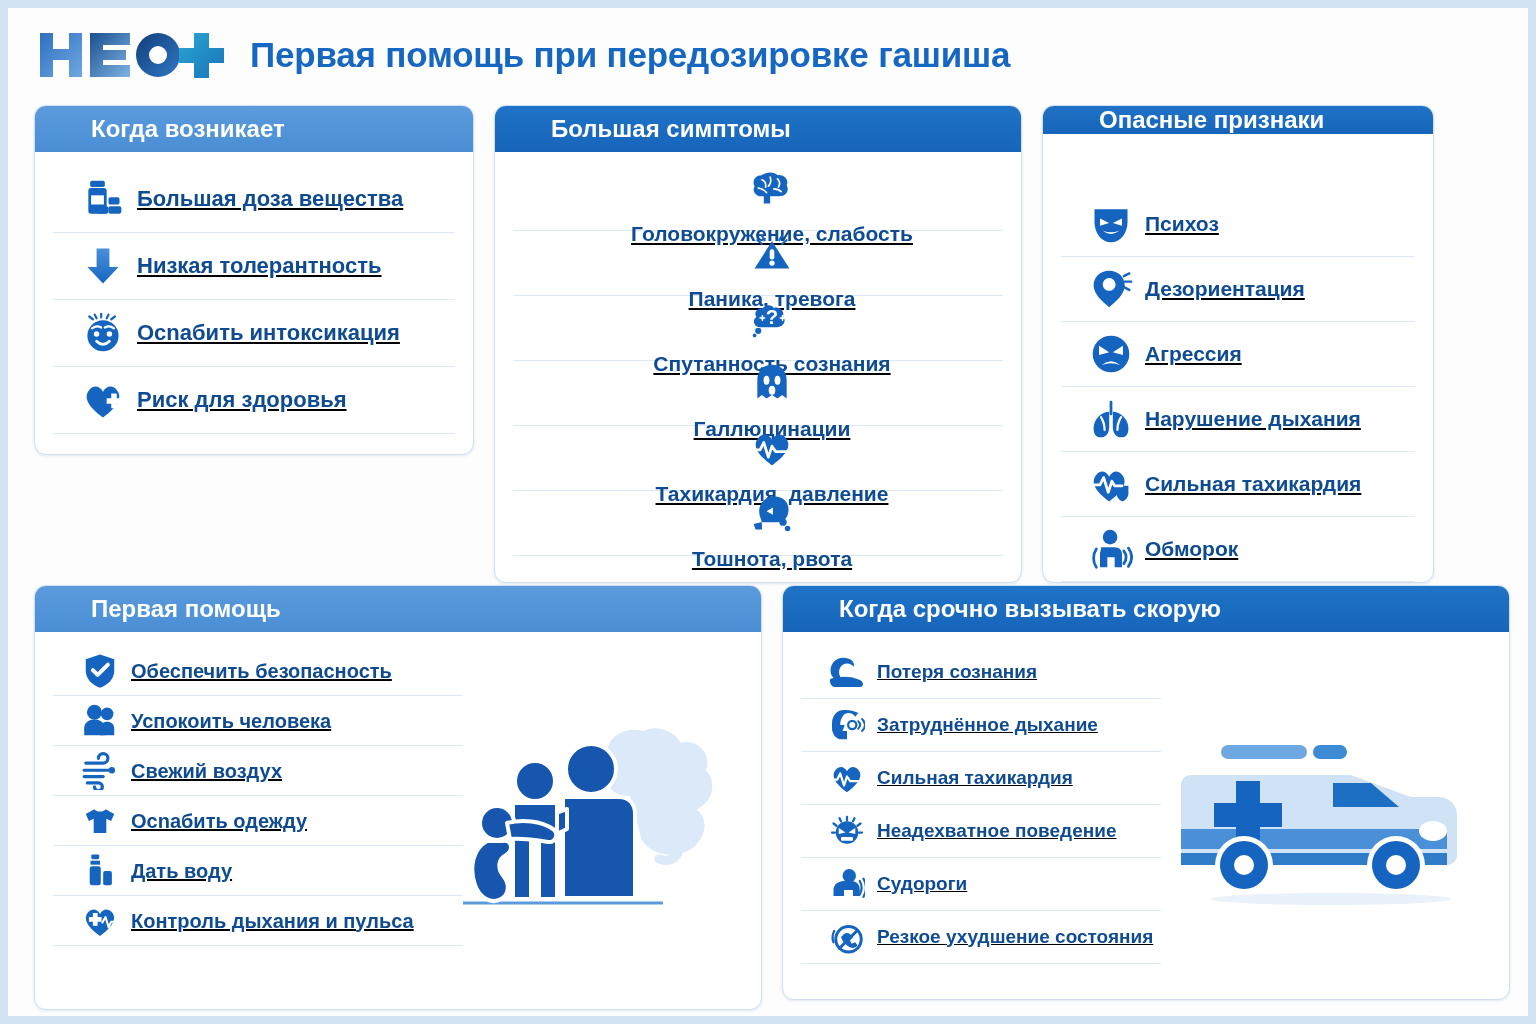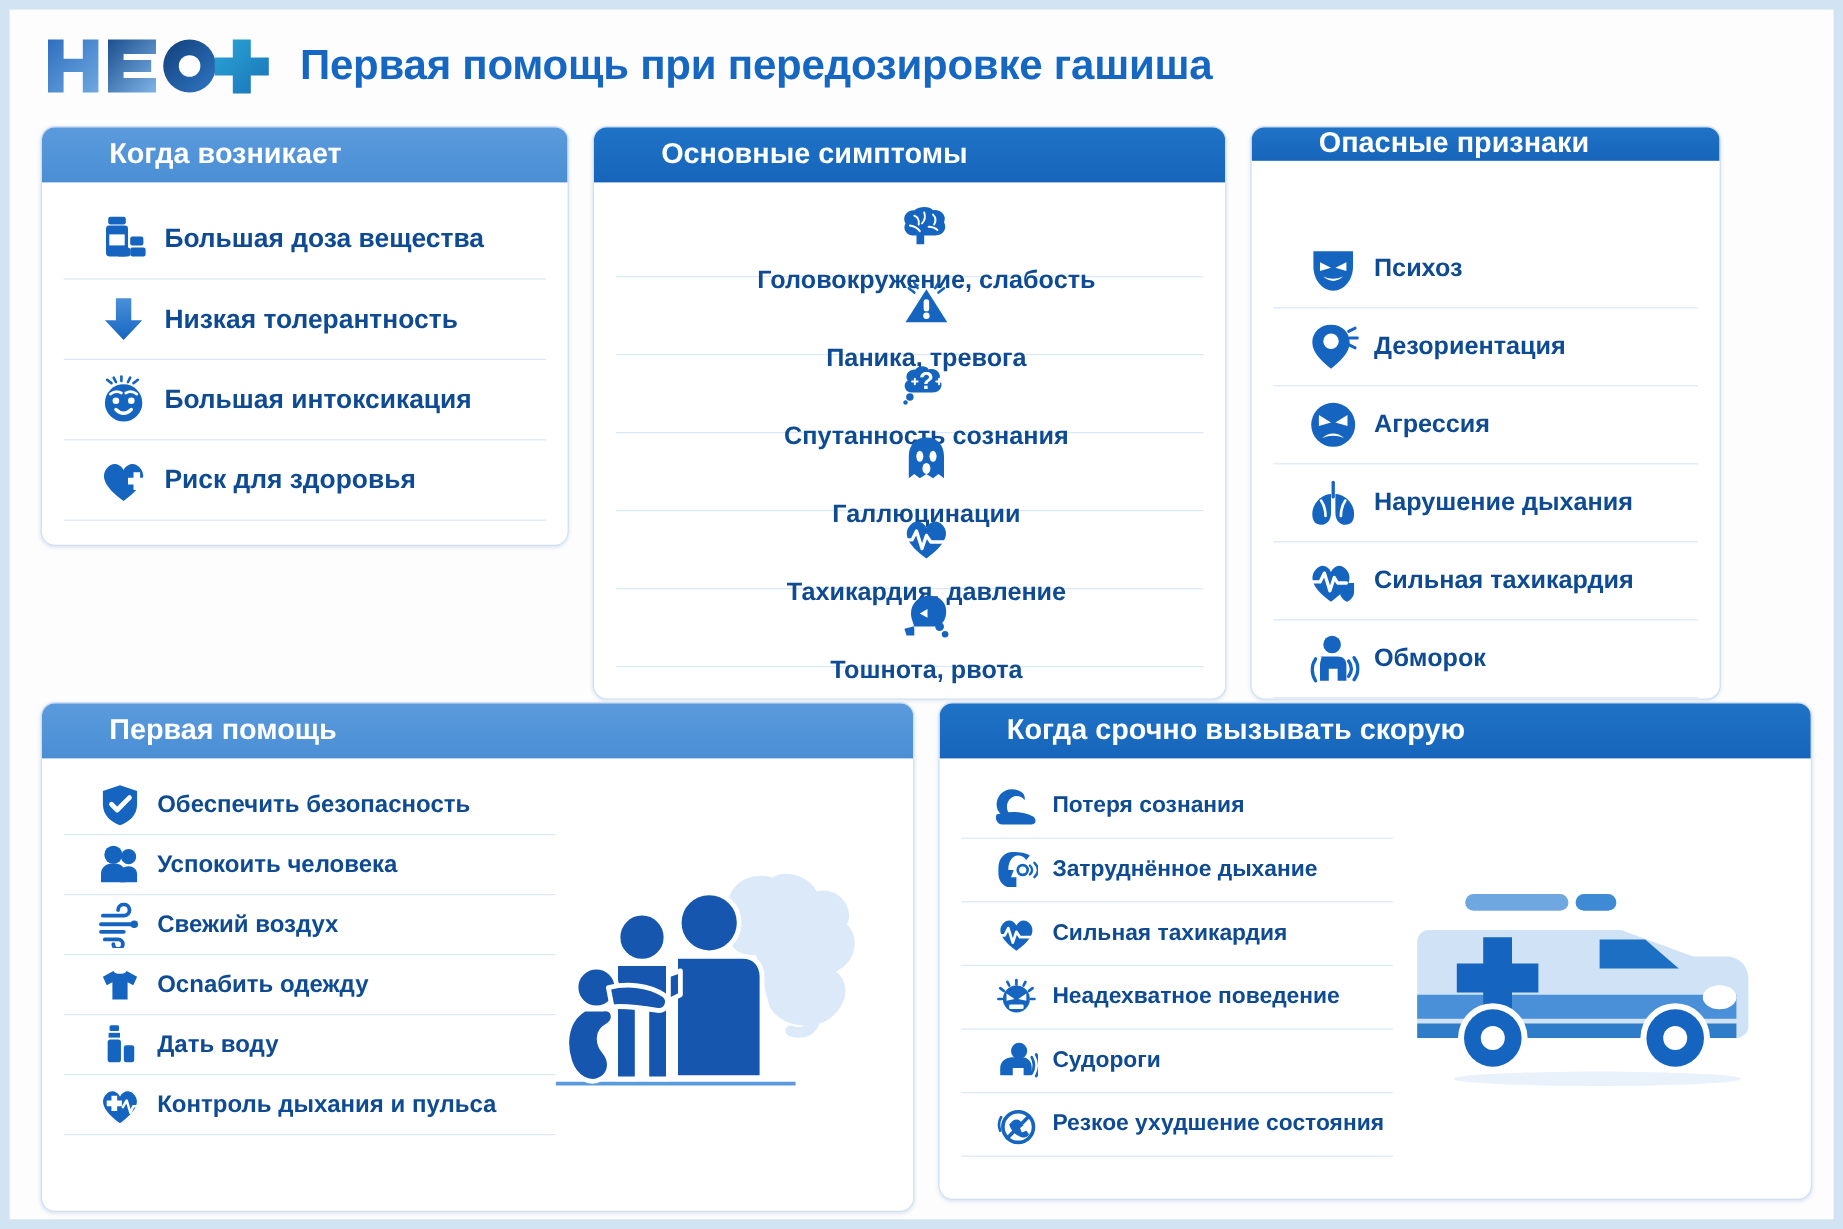--- a/index.html
+++ b/index.html
@@ -58,20 +58,21 @@
     font-weight: bold;
     white-space: nowrap;
   }
   .card-header.light { background: linear-gradient(180deg,#5b9bdd 0%,#4a8ed4 100%); }
   .card-header.deep  { background: linear-gradient(180deg,#1f73c6 0%,#1665bb 100%); }
   .card-body {
     flex: 1;
     padding: 14px 18px 12px 18px;
     display: flex; flex-direction: column;
     position: relative;
+    text-decoration: underline;
   }
   .card-body.split { flex-direction: row; }
   .item-list { display: flex; flex-direction: column; flex: 1 1 auto; }
 
   .item {
     display: flex; align-items: center;
     gap: 12px;
     position: relative;
     border-bottom: 1px solid #dbe9f7;
     padding-left: 28px;
@@ -205,41 +206,41 @@
                       <line x1="37" y1="6" x2="33" y2="9"></line>
               </g>
               <circle cx="17" cy="25" r="3" fill="#fff"></circle>
                     <circle cx="31" cy="25" r="3" fill="#fff"></circle>
               <path d="M17 33 q7 7 14 0" stroke="#fff" stroke-width="3" fill="none" stroke-linecap="round"></path>
               <path d="M12 19 q5 -4 10 -1" stroke="#fff" stroke-width="2.4" fill="none" stroke-linecap="round"></path>
               <path d="M26 18 q5 -3 10 1" stroke="#fff" stroke-width="2.4" fill="none" stroke-linecap="round"></path>
             </g>
                 </svg>
           </span>
-          <span class="item-label">Большая интоксикация</span>
+          <span class="item-label">Осnабить интоксикация</span>
         </div>
 
         <div class="item">
           <span class="item-icon">
             <svg viewBox="0 0 48 48">
                   <g fill="#1565c0">
               <path d="M24 43 C6 30 3 20 9 13 c5-6 12-4 15 2 3-6 10-8 15-2 6 7 3 17-15 30Z"></path>
               <path d="M28 22 h5 v-5 h6 v5 h5 v6 h-5 v5 h-6 v-5 h-5 Z" fill="#fff"></path>
             </g>
                 </svg>
           </span>
           <span class="item-label">Риск для здоровья</span>
         </div>
 
       </div>
     </div>
   </div>
 
   <div class="card" id="card-symptoms">
-    <div class="card-header deep">Основные симптомы</div>
+    <div class="card-header deep">Большая симптомы</div>
     <div class="card-body">
       <div class="item-list">
 
         <div class="item">
           <span class="item-icon">
             <svg viewBox="0 0 48 48">
                   <g fill="#1565c0">
               <path d="M13 10 C5 10 2 17 5 22 c-3 5 1 11 7 11 h3 v8 h7 V33 h10 c8 0 11-7 8-12 3-6-3-12-10-11 -3-4-12-4-17 0Z"></path>
               <g stroke="#fff" stroke-width="1.8" fill="none" stroke-linecap="round">
                 <path d="M13 15 q5 2 4 8"></path>

